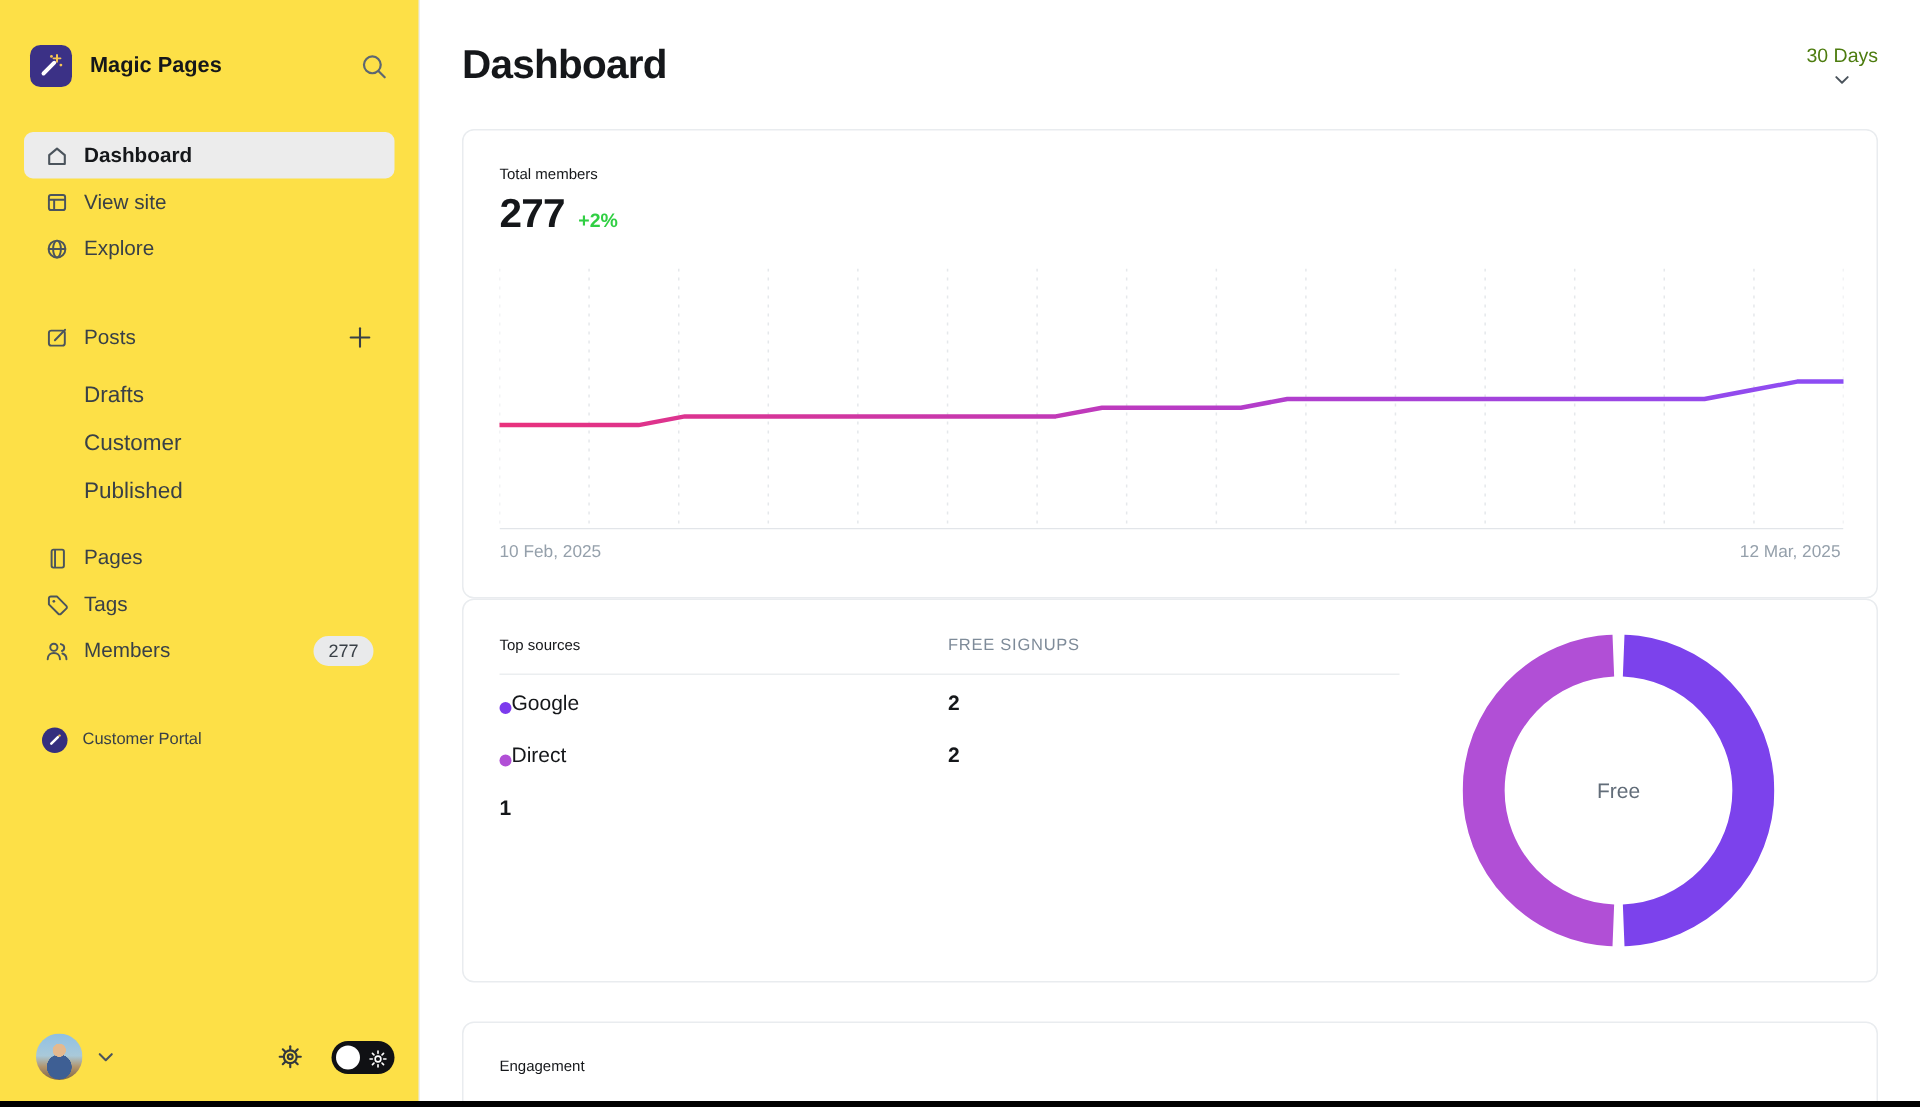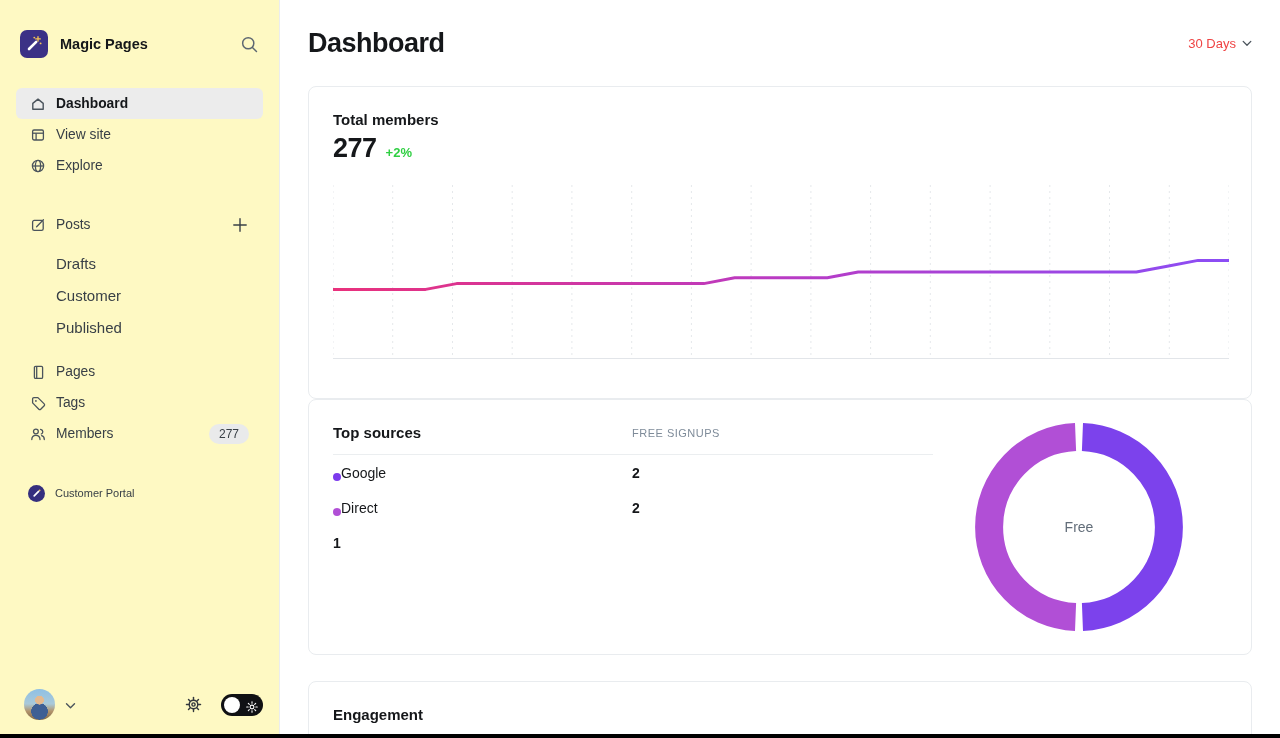--- a/index.html
+++ b/index.html
@@ -6,21 +6,21 @@
   html, body { width: 1280px; height: 738px; overflow: hidden; }
   body {
     font-family: "Liberation Sans", sans-serif;
     background: #ffffff;
     color: #15171a;
     display: flex;
   }
   
   .sidebar {
     width: 280px; min-width: 280px; height: 738px;
-    background: #fef9c3;
+    background: #fde047;
     border-right: 1px solid #ebedef;
     position: relative;
     padding: 0 16px;
   }
   .sidebar-header {
     display: flex; align-items: center;
     padding: 30px 4px 0 4px;
   }
   .logo-box {
     width: 28px; height: 28px; border-radius: 7px;
@@ -85,29 +85,29 @@
   .toggle-sun { position: absolute; right: 5px; top: 5px; width: 12px; height: 12px; color:#fff; }
   
   .main { flex: 1; height: 738px; overflow: hidden; padding: 0 28px; background: #ffffff; }
   .main-header {
     display: flex; align-items: center; justify-content: space-between;
     padding-top: 26px; height: 60px;
   }
   .page-title { font-size: 27px; font-weight: 700; letter-spacing: -0.5px; color: #15171a; }
   .range-dropdown {
     display: flex; align-items: center; gap: 6px;
-    font-size: 13px; color: #ef4444; cursor: pointer; font-weight: 500;
+    font-size: 13px; color: #4d7c0f; cursor: pointer; font-weight: 500; flex-direction: column;
   }
   .range-dropdown svg { color: #4b545c; }
   .card {
     background: #fff; border: 1px solid #e9ecef; border-radius: 8px;
     padding: 24px; width: 944px;
   }
   .members-card { margin-top: 26px; height: 313px; }
-  .card-title { font-size: 15px; font-weight: 700; color: #15171a; }
+  .card-title { font-size: 10px; font-weight: 400; color: #15171a; }
   .members-value-row { display: flex; align-items: baseline; gap: 9px; margin-top: 5px; }
   .members-value { font-size: 27px; font-weight: 700; letter-spacing: -0.5px; }
   .members-delta { font-size: 13px; font-weight: 600; color: #30cf43; }
   .line-chart-wrap { margin-top: 21px; }
   .line-chart-wrap svg { display: block; width: 896px; height: 174px; }
   .chart-dates { display: flex; justify-content: space-between; margin-top: 9px; font-size: 11.5px; color: #95a0ab; }
   .sources-card { height: 256px; display: flex; justify-content: space-between; }
   .sources-left { width: 600px; }
   .sources-head { display: grid; grid-template-columns: 299px 1fr; align-items: center; }
   .col-header { font-size: 11px; font-weight: 500; letter-spacing: 0.5px; color: #7e8b99; }
@@ -335,20 +335,24 @@
           <line x1="0" y1="173.5" x2="896" y2="173.5" stroke="#e2e5e9"></line>
           <defs>
             <linearGradient id="lineGrad" x1="0" y1="0" x2="1" y2="0">
               <stop offset="0" stop-color="#e9317c"></stop>
               <stop offset="0.5" stop-color="#b93bc4"></stop>
               <stop offset="1" stop-color="#8b4df5"></stop>
             </linearGradient>
           </defs>
           <polyline points="0.0,104.4 30.9,104.4 61.8,104.4 92.7,104.4 123.6,98.6 154.5,98.6 185.4,98.6 216.3,98.6 247.2,98.6 278.1,98.6 309.0,98.6 339.9,98.6 370.8,98.6 401.7,92.8 432.6,92.8 463.4,92.8 494.3,92.8 525.2,87.0 556.1,87.0 587.0,87.0 617.9,87.0 648.8,87.0 679.7,87.0 710.6,87.0 741.5,87.0 772.4,87.0 803.3,87.0 834.2,81.2 865.1,75.4 896.0,75.4" fill="none" stroke="url(#lineGrad)" stroke-width="3" stroke-linejoin="round" stroke-linecap="round"></polyline>
         </svg>
+      <div class="chart-dates">
+        <span>10 Feb, 2025</span>
+        <span>12 Mar, 2025</span>
+      </div>
     </div>
   </section>
 
   <section class="card sources-card">
     <div class="sources-left">
       <div class="sources-head">
         <div class="card-title">Top sources</div>
         <div class="col-header">FREE SIGNUPS</div>
       </div>
       <div class="sources-divider"></div>

